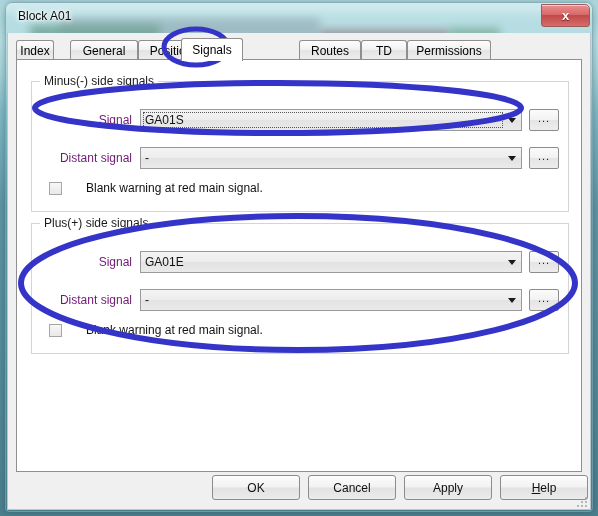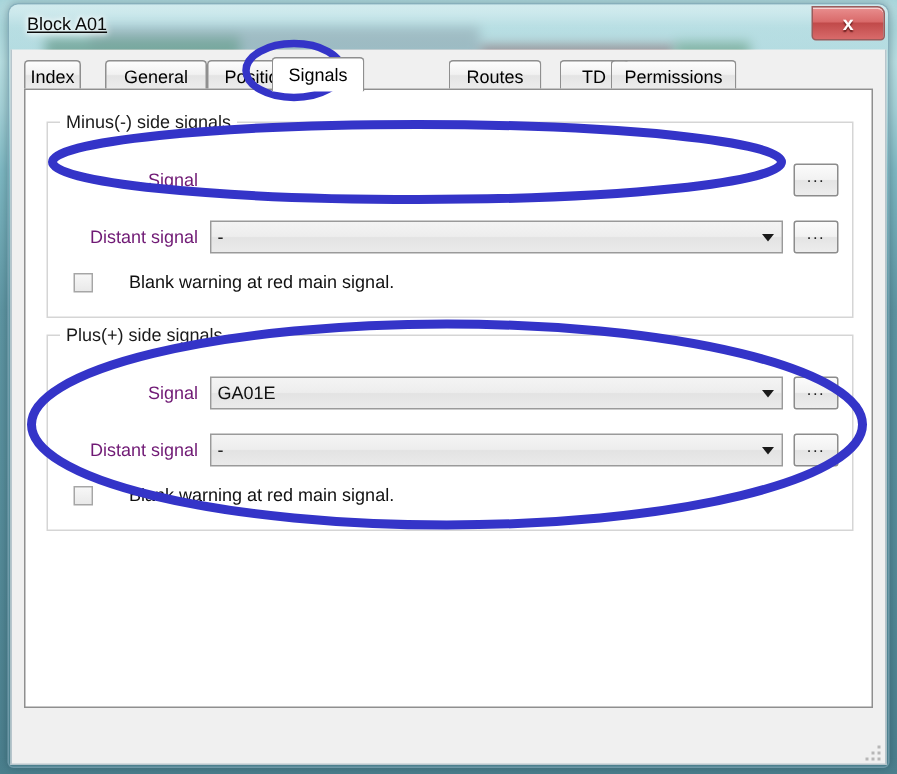--- a/index.html
+++ b/index.html
@@ -58,21 +58,20 @@
     border-radius: 6px 6px 0 0;
     box-sizing: border-box;
   }
   .title-text {
     position: absolute;
     left: 12px; top: 6px;
     font-size: 12px;
     color: #0a0a0a;
     text-shadow: 0 0 3px #ffffff, 0 0 5px #ffffff, 0 0 7px #ffffff;
     white-space: nowrap;
-    text-decoration: underline;
   }
   .close-btn {
     position: absolute;
     right: 2px; top: 1px;
     width: 47px; height: 21px;
     border: 1px solid #9a5b5b;
     border-radius: 0 5px 3px 3px;
     background: linear-gradient(180deg, #e98f8f 0%, #d96a6a 45%, #c14a4a 50%, #d86a6a 100%);
     box-shadow: inset 0 1px 0 rgba(255,255,255,0.6);
     display: flex; align-items: center; justify-content: center;
@@ -305,34 +304,39 @@
           </div>
         <div class="tab selected" style="left:165px; width:62px;">
             <span>Signals</span>
           </div>
         <div class="tab" style="left:221px; width:62px;margin-top:44px;">
             <span>Details</span>
           </div>
         <div class="tab" style="left:283px; width:62px;">
             <span>Routes</span>
           </div>
-        <div class="tab" style="left:345px; width:46px;margin-left:12px;">
+        <div class="tab" style="left:345px; width:46px;">
             <span>TD</span>
           </div>
         <div class="tab" style="left:391px; width:84px;">
             <span>Permissions</span>
           </div>
       </div>
 
       <div class="tabpage">
 
         <div class="groupbox" style="left:14px; top:21px; width:538px; height:131px;">
           <div class="group-legend">Minus(-) side signals</div>
 
           <div class="field-label" style="left:10px; top:31px; width:90px;">Signal</div>
+          <div class="combo focused" style="left:108px; top:27px; width:382px;">
+            <div class="focus-ring"></div>
+            <div class="value">GA01S</div>
+            <div class="arrow"></div>
+          </div>
           <div class="ellipsis-btn" style="left:497px; top:27px;">
             <span>...</span>
           </div>
 
           <div class="field-label" style="left:10px; top:69px; width:90px;">Distant signal</div>
           <div class="combo" style="left:108px; top:65px; width:382px;">
             <div class="value">-</div>
             <div class="arrow"></div>
           </div>
           <div class="ellipsis-btn" style="left:497px; top:65px;">
@@ -367,20 +371,35 @@
           </div>
 
           <div class="checkrow" style="left:17px; top:99px;">
             <span class="checkbox"></span>
             <span class="cb-label">Blank warning at red main signal.</span>
           </div>
         </div>
 
       </div>
 
+      <div class="btnbar">
+        <div class="dlgbtn" style="left:204px;">
+          <span>OK</span>
+        </div>
+        <div class="dlgbtn" style="left:300px;">
+          <span>Cancel</span>
+        </div>
+        <div class="dlgbtn" style="left:396px;">
+          <span>Apply</span>
+        </div>
+        <div class="dlgbtn" style="left:492px;">
+          <u>H</u>
+            <span>elp</span>
+        </div>
+      </div>
 
       <div class="resize-grip">
         <i style="right:0px;  bottom:0px;"></i>
         <i style="right:4px;  bottom:0px;"></i>
         <i style="right:8px;  bottom:0px;"></i>
         <i style="right:0px;  bottom:4px;"></i>
         <i style="right:4px;  bottom:4px;"></i>
         <i style="right:0px;  bottom:8px;"></i>
       </div>
 

